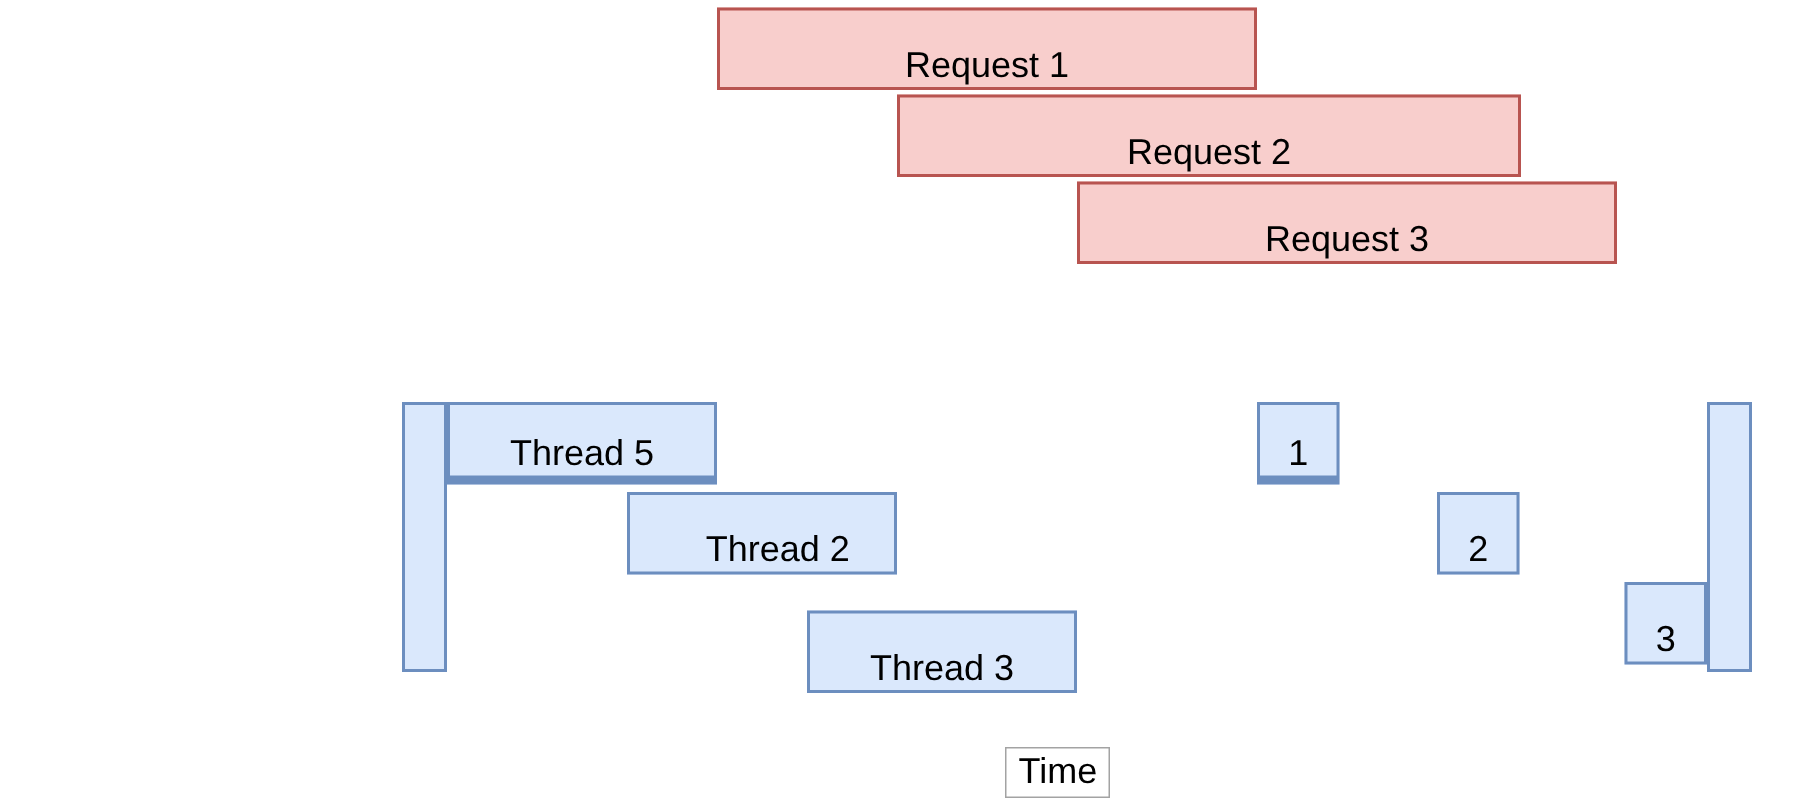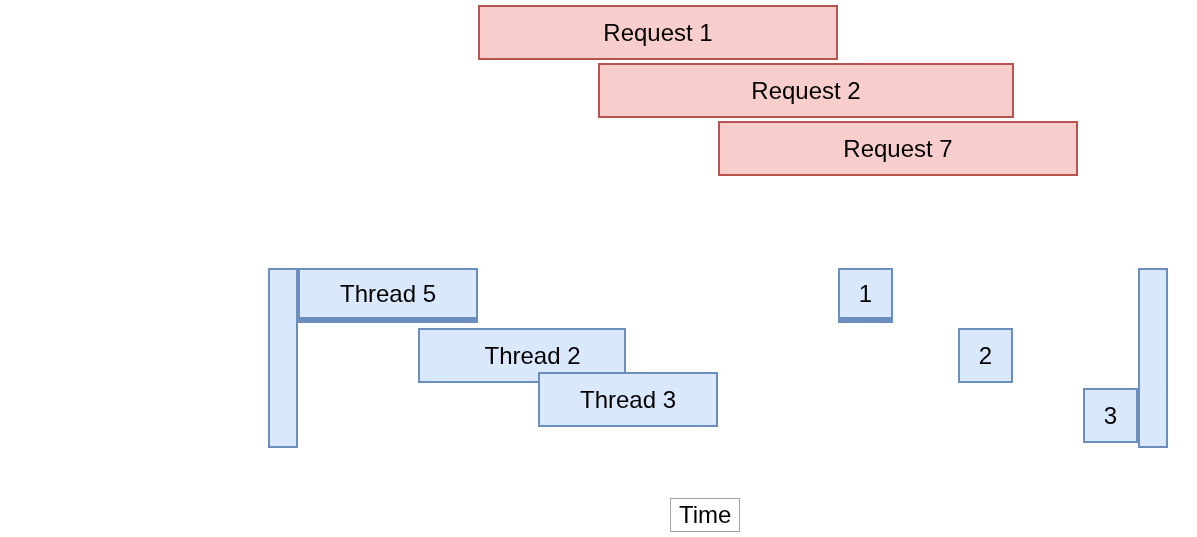--- a/index.html
+++ b/index.html
@@ -11,21 +11,21 @@
       width: 1197px;
       height: 537px;
       position: relative;
       background: white;
       font-family: Arial, sans-serif;
       font-size: 24px;
     }
     .box {
       position: absolute;
       display: flex;
-      align-items: center;
+      align-items: flex-end;
       justify-content: center;
       border-width: 2px;
       border-style: solid;
     }
     .request-box {
       background: #f8cecc;
       border-color: #b85450;
       height: 55px;
     }
     .thread-parent-box {
@@ -53,32 +53,32 @@
 </head>
 <body>
 
 <div class="box request-box" style="left:478px;top:5px;width:360px;">
   <span>Request 1</span>
 </div>
 <div class="box request-box" style="left:598px;top:63px;width:416px;">
   <span>Request 2</span>
 </div>
 <div class="box request-box" style="left:718px;top:121px;width:360px;">
-  <span>Request 7</span>
+  <span>Request 3</span>
 </div>
 
 <div class="box thread-parent-box" style="left:268px;top:268px;width:30px;height:180px;"></div>
 
 <div class="box thread-box thick-bottom" style="left:298px;top:268px;width:180px;">
   <span>Thread 5</span>
 </div>
-<div class="box thread-box" style="left:418px;top:328px;width:208px;padding-left:21px;">
+<div class="box thread-box" style="left:418px;top:328px;width:180px;padding-left:21px;">
   <span>Thread 2</span>
 </div>
-<div class="box thread-box" style="left:538px;top:372px;width:180px;">
+<div class="box thread-box" style="left:538px;top:407px;width:180px;">
   <span>Thread 3</span>
 </div>
 
 <div class="box thread-parent-box" style="left:1138px;top:268px;width:30px;height:180px;"></div>
 
 <div class="box thread-box thick-bottom" style="left:838px;top:268px;width:55px;">
   <span>1</span>
 </div>
 <div class="box thread-box" style="left:958px;top:328px;width:55px;">
   <span>2</span>

